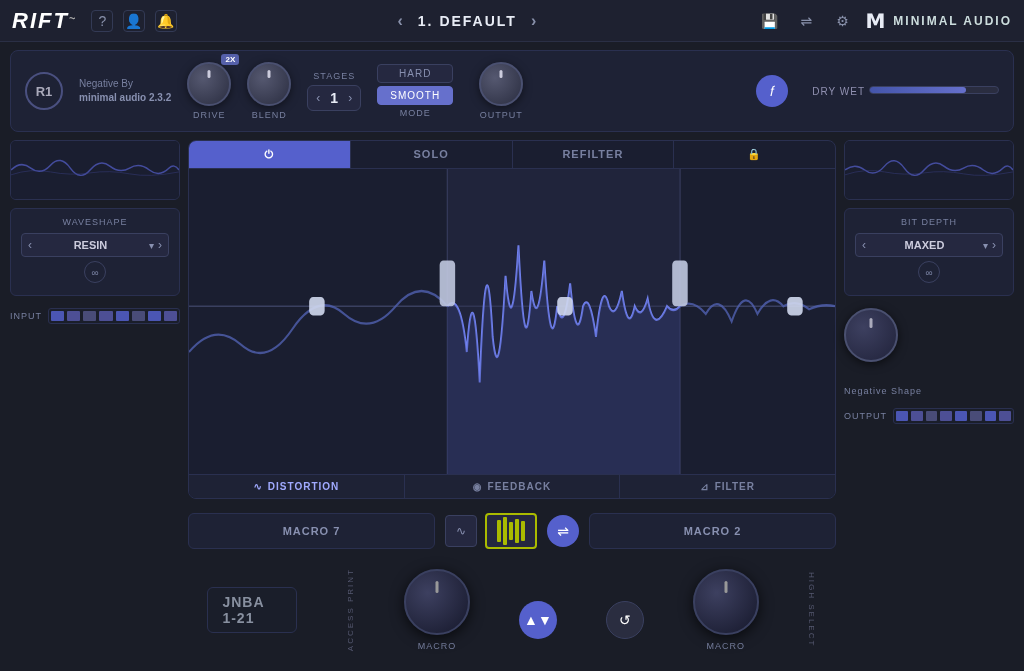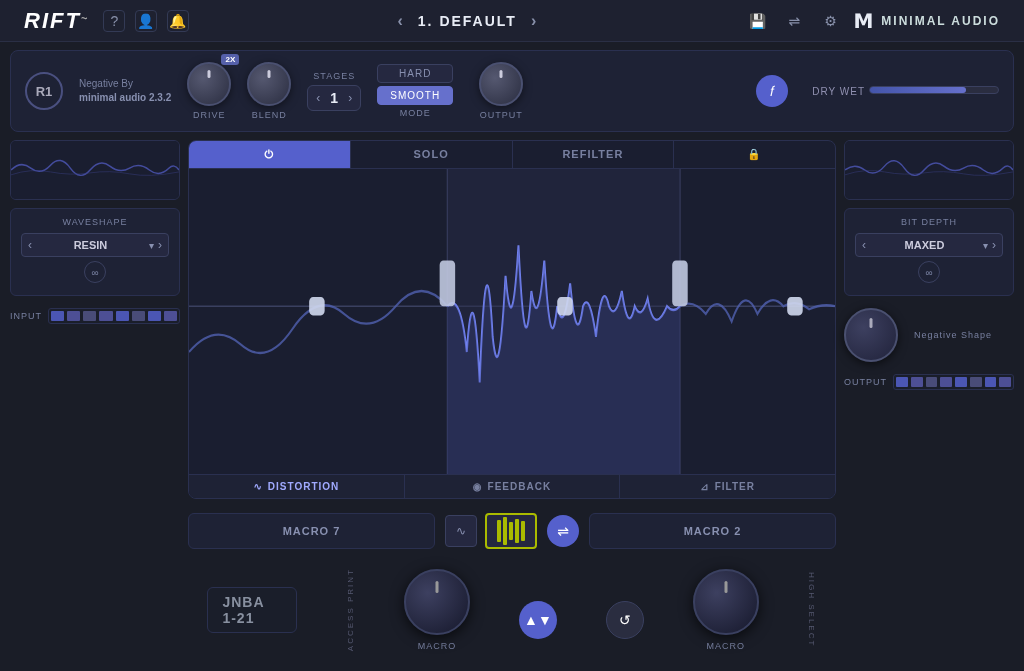--- a/index.html
+++ b/index.html
@@ -11,21 +11,21 @@
       overflow: hidden;
       position: relative;
     }
 
     
     .top-bar {
       display: flex;
       align-items: center;
       background: #1e2130;
       height: 42px;
-      padding: 0 24px;
+      padding: 0 12px;
       border-bottom: 1px solid #2a2f45;
       justify-content: space-between;
     }
     .top-bar-left {
       display: flex;
       align-items: center;
       gap: 14px;
     }
     .logo {
       font-size: 22px;
@@ -663,22 +663,22 @@
       overflow: hidden;
     }
     .bitdepth-control {
       background: #1e2235;
       border-radius: 6px;
       border: 1px solid #2a3050;
       padding: 8px 10px;
     }
     .negative-shape-group {
       display: flex;
-      align-items: center;
-      gap: 16px;
+      flex-direction: column;
+      gap: 24px;
       margin-top: 4px;
     }
     .negative-shape-label {
       font-size: 9px;
       color: #7880a0;
       letter-spacing: 1px;
     }
     .output-label-row {
       display: flex;
       align-items: center;

